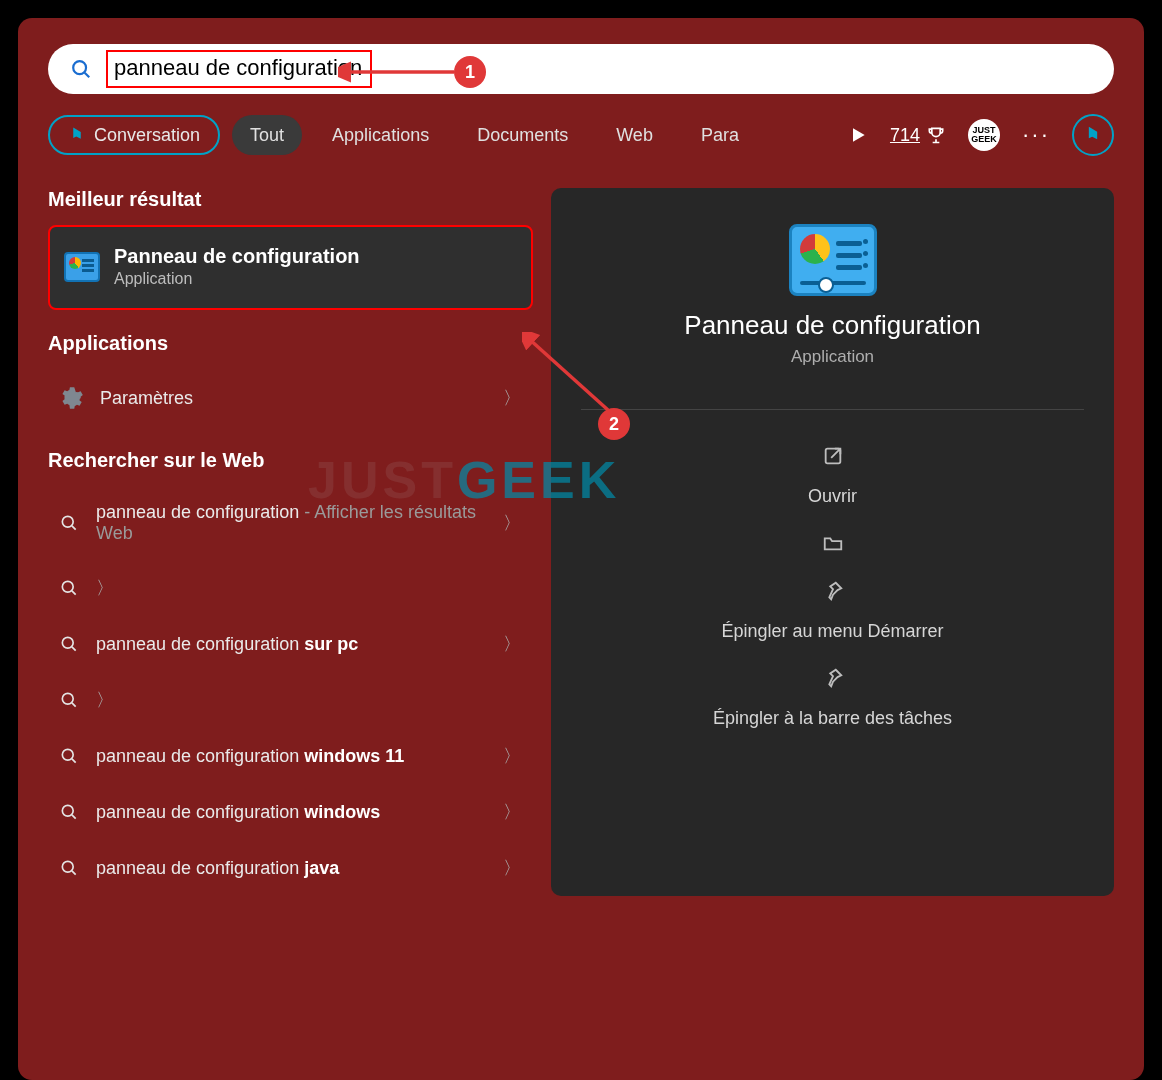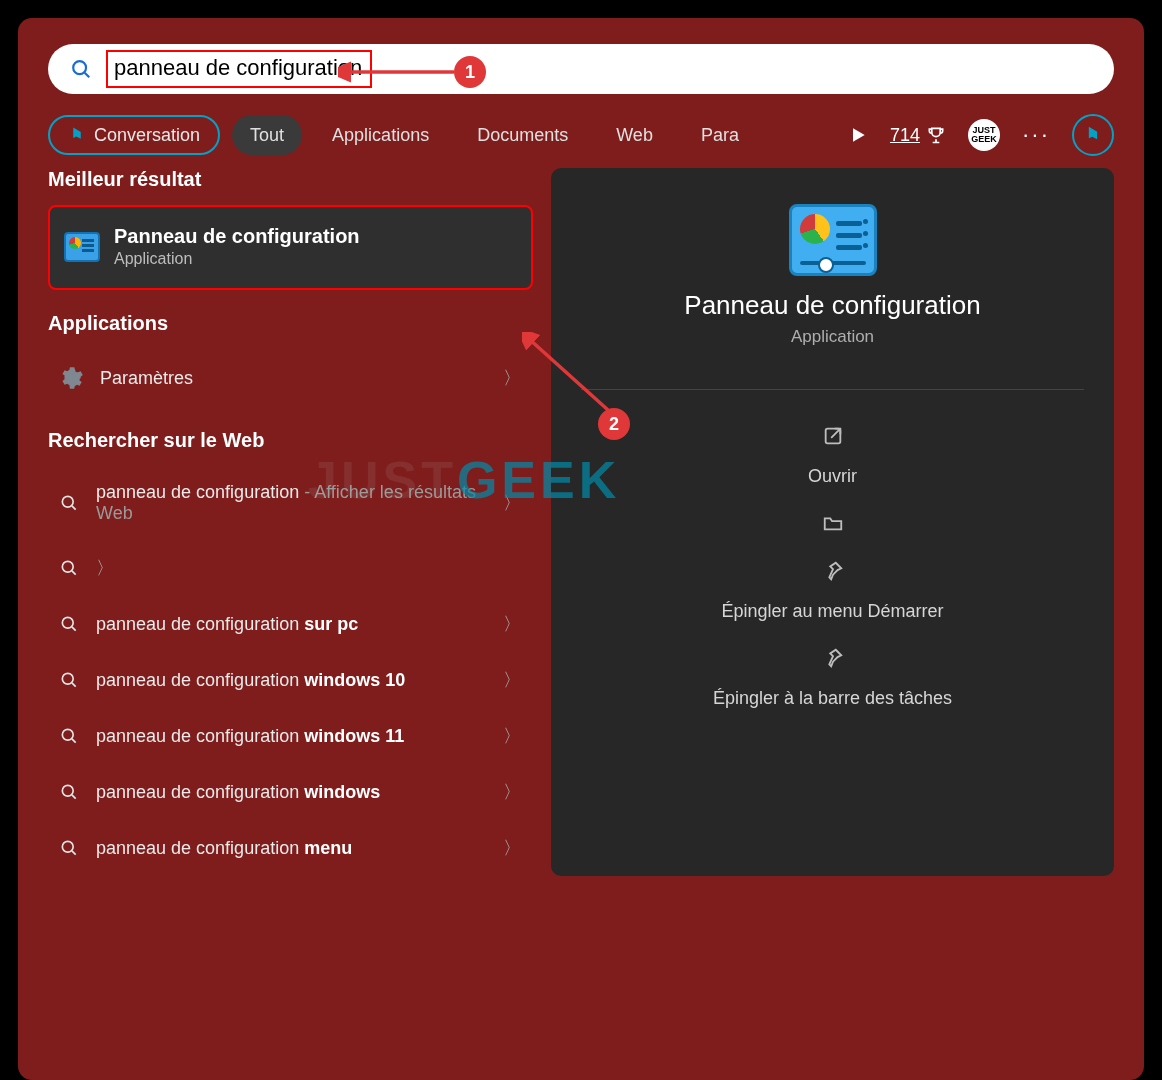--- a/index.html
+++ b/index.html
@@ -71,21 +71,21 @@
     background:#fff; color:#000; font-size:9px; font-weight:bold;
     display:flex; align-items:center; justify-content:center; text-align:center; line-height:1;
   }
   .dots { font-size:22px; letter-spacing:2px; }
   .bing-chat {
     width:42px; height:42px; border-radius:50%; border:2px solid #00a2c7;
     display:flex; align-items:center; justify-content:center;
   }
 
   
-  .cols { display:flex; gap:18px; margin-top:12px; }
+  .cols { display:flex; gap:18px; margin-top:32px; }
   .left { flex: 0 0 485px; }
   .right {
     flex: 1;
     background:#272727;
     border-radius:10px;
     padding: 30px 26px 120px 26px;
   }
 
   
   .section-title { font-size:20px; font-weight:600; margin-bottom:14px; color:#fff; }
@@ -274,21 +274,20 @@
             <div class="txt"><span>panneau de configuration</span><b> sur pc</b></div>
             <div class="chev">〉</div>
           </div>
           <div class="lrow">
             <span class="loupe">
               <svg width="20" height="20" viewBox="0 0 24 24" fill="none" stroke="#e4e4e4" stroke-width="2">
                 <circle cx="10.5" cy="10.5" r="6.5"></circle>
                 <line x1="20" y1="20" x2="15.5" y2="15.5"></line>
               </svg>
             </span>
-            <div class="txt"><span>panneau de configuration</span><b> windows 10</b></div>
             <div class="chev">〉</div>
           </div>
           <div class="lrow">
             <span class="loupe">
               <svg width="20" height="20" viewBox="0 0 24 24" fill="none" stroke="#e4e4e4" stroke-width="2">
                 <circle cx="10.5" cy="10.5" r="6.5"></circle>
                 <line x1="20" y1="20" x2="15.5" y2="15.5"></line>
               </svg>
             </span>
             <div class="txt"><span>panneau de configuration</span><b> windows 11</b></div>
@@ -304,21 +303,21 @@
             <div class="txt"><span>panneau de configuration</span><b> windows</b></div>
             <div class="chev">〉</div>
           </div>
           <div class="lrow">
             <span class="loupe">
               <svg width="20" height="20" viewBox="0 0 24 24" fill="none" stroke="#e4e4e4" stroke-width="2">
                 <circle cx="10.5" cy="10.5" r="6.5"></circle>
                 <line x1="20" y1="20" x2="15.5" y2="15.5"></line>
               </svg>
             </span>
-            <div class="txt"><span>panneau de configuration</span><b> menu</b></div>
+            <div class="txt"><span>panneau de configuration</span><b> java</b></div>
             <div class="chev">〉</div>
           </div>
         </div>
     </div>
 
     <div class="right">
       <div class="cp-icon-lg">
           <span class="dotcol"></span>
           <span class="slider"></span>
         </div>

